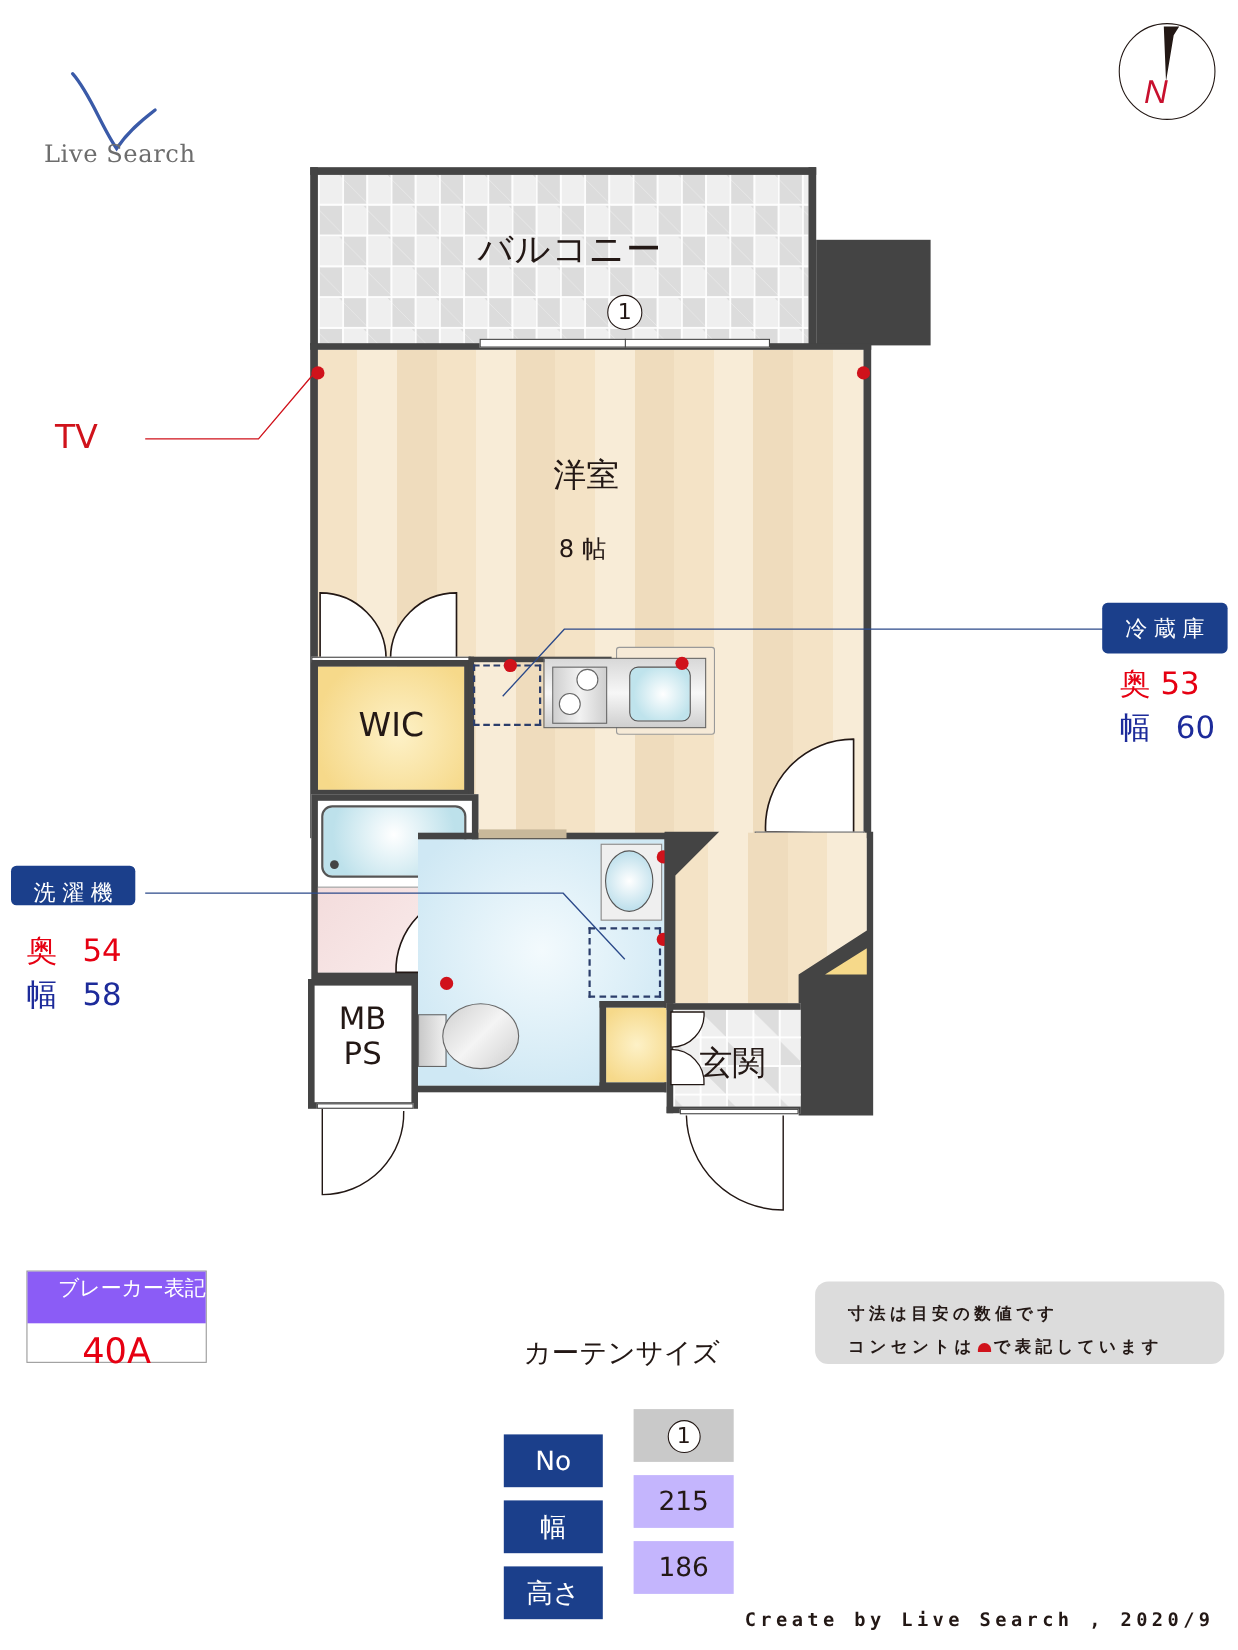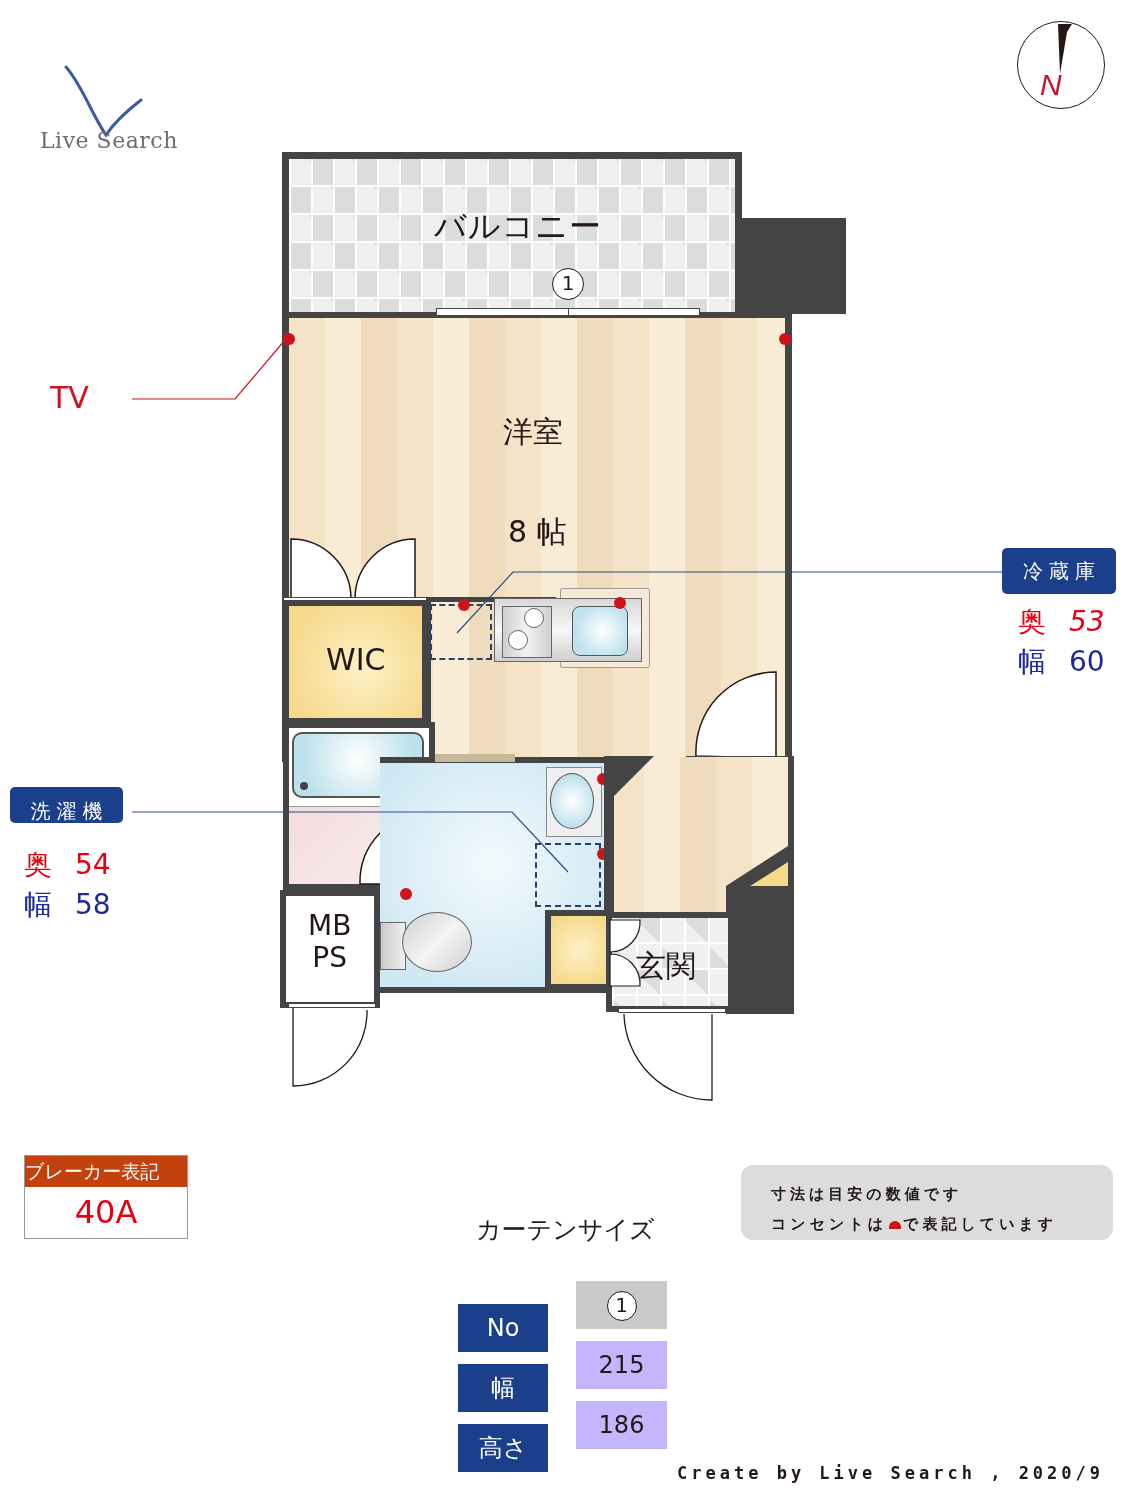--- a/index.html
+++ b/index.html
@@ -27,21 +27,21 @@
   .balcony-label { left: 434px; top: 205px; font-size: 32px; letter-spacing: 1px; }
   .curtain-marker { left: 552px; top: 268px; width: 32px; height: 32px; border: 1.5px solid #231815; border-radius: 50%; background: #fff; font-size: 20px; text-align: center; line-height: 29px; }
   .balcony-block { left: 742px; top: 218px; width: 104px; height: 96px; }
 
   .wood { background: repeating-linear-gradient(90deg, #f4e3c6 0px, #f4e3c6 36px, #f8ecd7 36px, #f8ecd7 72px, #efdcbd 72px, #efdcbd 108px); }
   .room-main { left: 282px; top: 312px; width: 510px; height: 450px; border-left: 7px solid #444; border-right: 7px solid #444; border-top: 6px solid #444; }
   .window { left: 436px; top: 308px; width: 264px; height: 8px; background: #fff; border: 1px solid #444; }
   .window-mid { left: 568px; top: 308px; width: 1px; height: 8px; background: #444; }
 
   .youshitsu { left: 503px; top: 412px; font-size: 30px; }
-  .youshitsu-size { left: 508px; top: 484px; font-size: 30px; margin-top: 28px; }
+  .youshitsu-size { left: 508px; top: 484px; font-size: 22px; }
 
   .wic { left: 283px; top: 600px; width: 145px; height: 124px; border: 6px solid #444; background: radial-gradient(circle at 55% 55%, #fdf1c7 0%, #f6d98a 80%); }
   .wic-label { left: 326px; top: 642px; font-size: 30px; }
 
   .kitchen { left: 494px; top: 598px; width: 148px; height: 64px; background: linear-gradient(180deg, #d8d8d8, #f7f7f7 50%, #cfcfcf); border: 1.5px solid #666; }
   .kitchen-counter-back { left: 560px; top: 588px; width: 90px; height: 80px; border: 1.5px solid #999; border-radius: 3px; background: #f6ead7; }
   .stove { left: 502px; top: 606px; width: 50px; height: 52px; border: 1.5px solid #666; background: linear-gradient(90deg, #cfcfcf, #f2f2f2, #cfcfcf); }
   .burner { width: 20px; height: 20px; border-radius: 50%; border: 1.5px solid #666; background: #fff; }
   .sink { left: 572px; top: 606px; width: 56px; height: 50px; border: 1.5px solid #555; border-radius: 8px; background: radial-gradient(circle at 55% 50%, #ffffff 0%, #bfe3ec 70%); }
   .fridge-space { left: 430px; top: 604px; width: 62px; height: 56px; border: 2.5px dashed #2c3e6b; }
@@ -80,21 +80,21 @@
   .fridge-badge { left: 1002px; top: 548px; width: 114px; height: 46px; line-height: 46px; padding-left: 6px; }
   .washer-badge { left: 10px; top: 787px; width: 113px; height: 36px; line-height: 48px; padding-left: 6px; }
   .dim-row { font-size: 28px; }
   .dim-label-red { color: #e60012; }
   .dim-label-blue { color: #1d2b9a; }
 
   .tv-label { left: 50px; top: 380px; font-size: 30px; color: #d0121b; }
 
   
   .breaker { left: 24px; top: 1155px; width: 164px; height: 84px; border: 1.5px solid #999; }
-  .breaker-head { height: 31px; background: #c2410c; color: #fff; font-size: 19px; text-align: left; line-height: 31px; }
+  .breaker-head { height: 47px; background: #8b5cf6; color: #fff; font-size: 19px; text-align: right; line-height: 31px; }
   .breaker-val { height: 51px; color: #e60012; font-size: 32px; text-align: center; line-height: 51px; }
 
   
   .note { left: 741px; top: 1165px; width: 372px; height: 75px; background: #dcdcdc; border-radius: 12px; padding: 14px 0 0 30px; font-size: 15px; letter-spacing: 4px; line-height: 30px; font-weight: bold; color: #231815; }
   .note-dot { display: inline-block; width: 12px; height: 8px; background: #d0121b; border-radius: 6px 6px 0 0; margin: 0 2px; }
 
   
   .curtain-title { left: 476px; top: 1213px; font-size: 25px; }
   .ct-head { width: 90px; height: 48px; background: #1b3f8b; color: #fff; font-size: 24px; text-align: center; line-height: 48px; margin-top: 23px; }
   .ct-val { width: 91px; height: 48px; background: #c4b5fd; font-size: 24px; text-align: center; line-height: 48px; }
@@ -157,21 +157,21 @@
 <div class="abs fridge-space"></div>
 <div class="abs outlet" style="left:458px; top:599px;"></div>
 <div class="abs outlet" style="left:614px; top:597px;"></div>
 
 <svg class="abs" style="left:455px; top:565px;" width="550" height="70" viewBox="0 0 550 70">
   <polyline points="2,68 58,7 548,7" fill="none" stroke="#2c4a8a" stroke-width="1.2"></polyline>
 </svg>
 <div class="abs callout-badge fridge-badge">冷蔵庫</div>
 <div class="abs dim-row" style="left:1018px; top:603px;">
   <span class="dim-label-red">奥</span>
-  <span class="dim-label-red" style="margin-left:14px;font-style:italic;">53</span>
+  <span class="dim-label-red" style="">53</span>
 </div>
 <div class="abs dim-row" style="left:1018px; top:643px;">
   <span class="dim-label-blue">幅</span>
   <span class="dim-label-blue" style="margin-left:14px;">60</span>
 </div>
 
 <svg class="abs" style="left:694px; top:668px;" width="86" height="92" viewBox="0 0 86 92">
   <path d="M82 90 L82 4 A80 80 0 0 0 2 88 Z" fill="#fff" stroke="#231815" stroke-width="1.5"></path>
 </svg>
 <div class="abs" style="left:686px; top:756px; width:100px; height:6px; background:#fff; border:1px solid #444;"></div>

